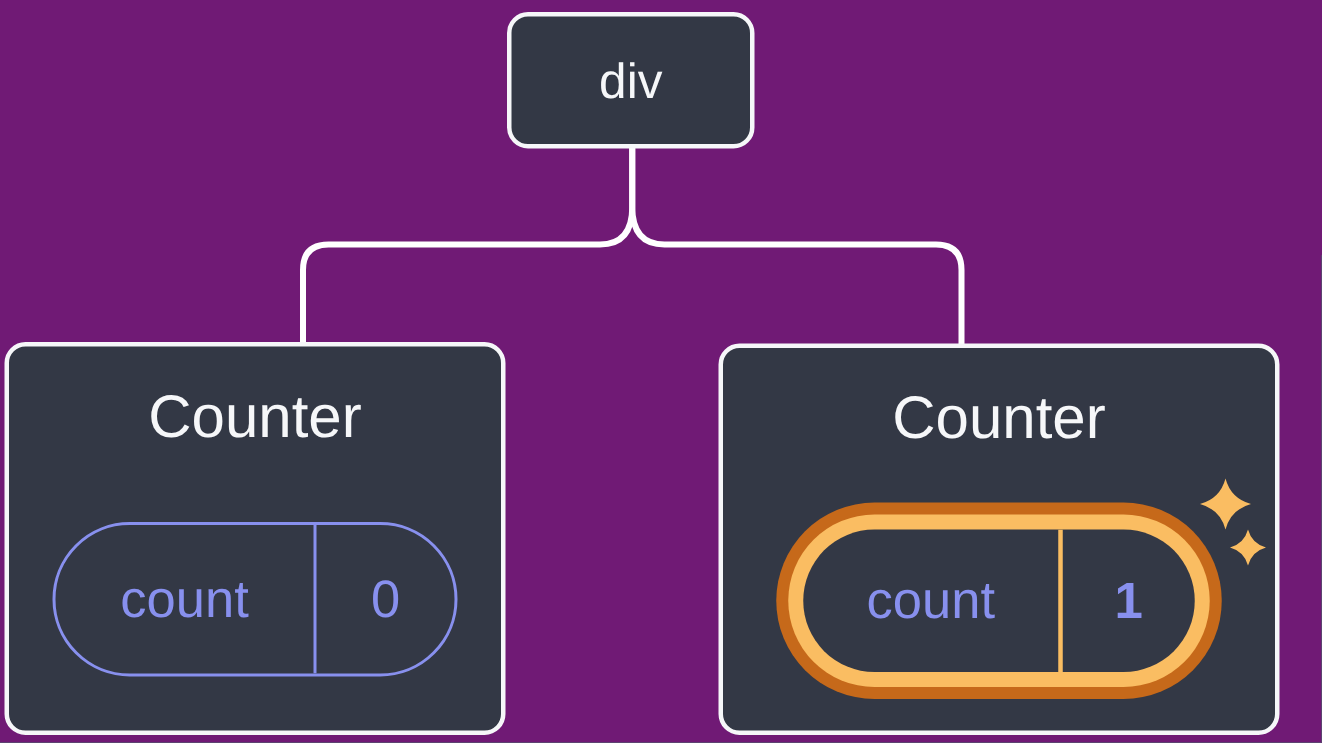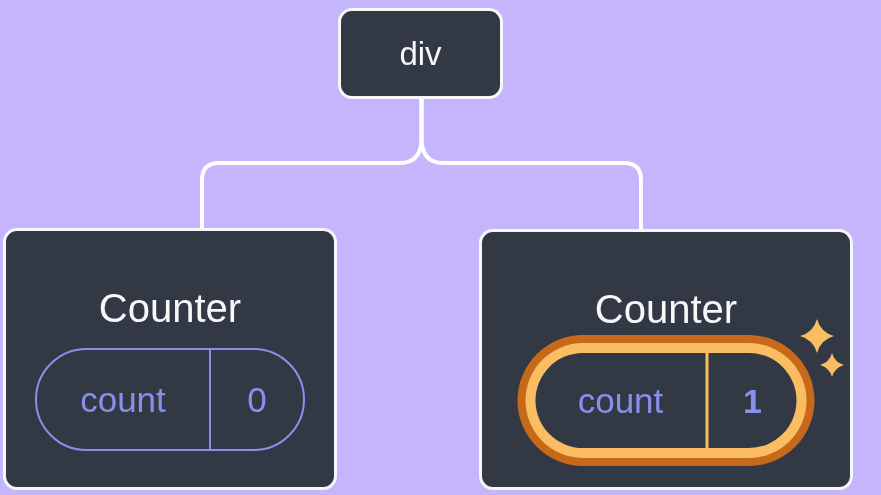--- a/index.html
+++ b/index.html
@@ -1,19 +1,19 @@
 <!DOCTYPE html>
 <html><head>
 <meta charset="utf-8">
 <style>
   html,body { margin:0; padding:0; background:#4E6670; }
   .stage {
     position:relative;
     width:881px; height:495px;
-    background:#c4b5fd;
+    background:#701a75;
     font-family:"Liberation Sans", sans-serif;
     overflow:hidden;
   }
   svg.connectors, svg.sparkles {
     position:absolute; left:0; top:0; width:881px; height:495px;
     pointer-events:none;
   }
   svg.connectors path {
     fill:none; stroke:#FFFFFF; stroke-width:4; stroke-linecap:round;
   }
@@ -27,21 +27,21 @@
   .node-root {
     left:338px; top:8px; width:165px; height:91px;
     display:flex; align-items:center; justify-content:center;
   }
   .node-root .node-label {
     color:#F6F7F9; font-size:33px; line-height:1;
   }
   .node-left  { left:3px;   top:228px; width:334px; height:262px; }
   .node-right { left:479px; top:229px; width:374px; height:261px; }
   .node-title {
-    position:absolute; top:57px; left:0; width:100%;
+    position:absolute; top:27px; left:0; width:100%;
     text-align:center;
     color:#F6F7F9; font-size:40px; font-weight:500; line-height:1;
   }
   
   .state-pill {
     position:absolute; top:117px; left:50%; transform:translateX(-50%);
     width:270px; height:103px;
     border:2px solid #8890EE; border-radius:52px;
     box-sizing:border-box;
     display:flex; overflow:hidden;

